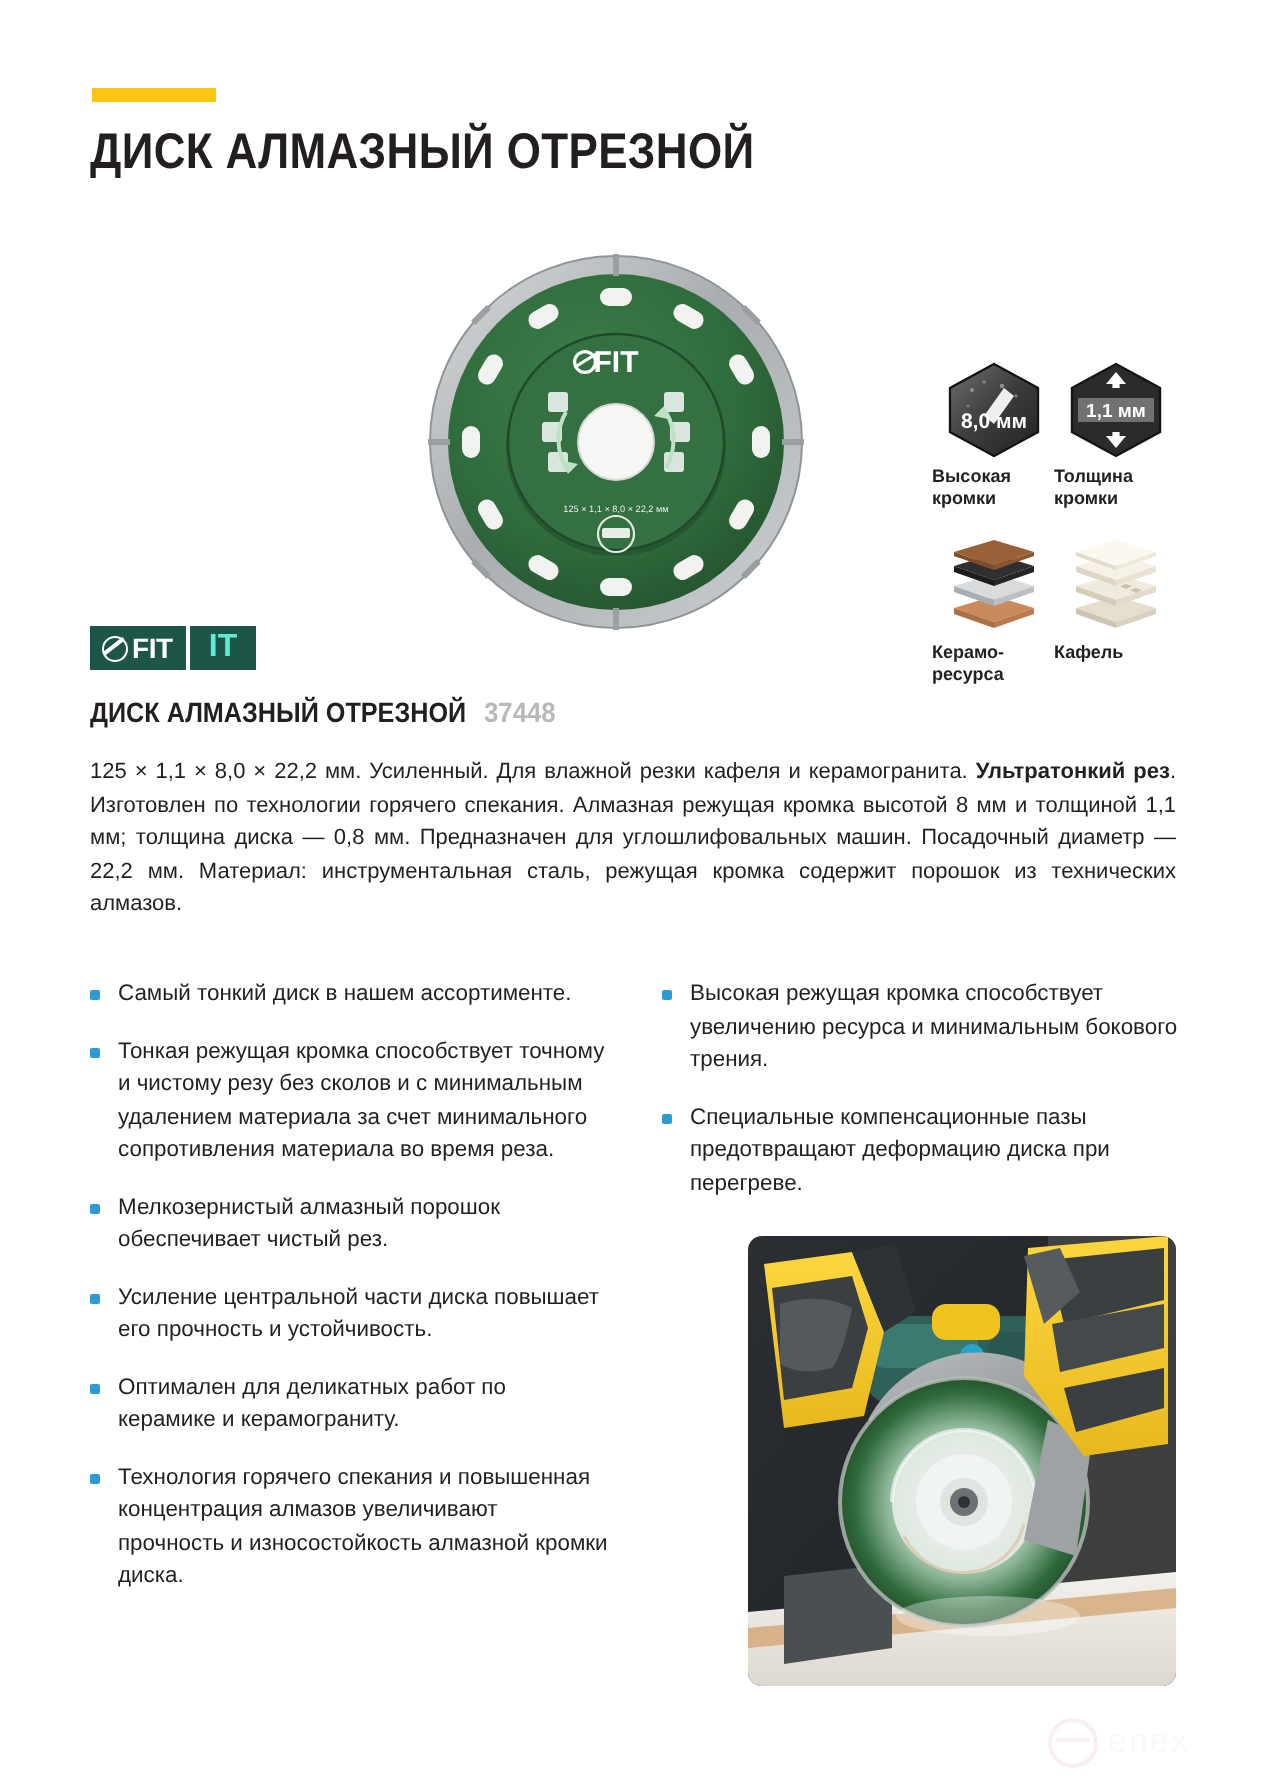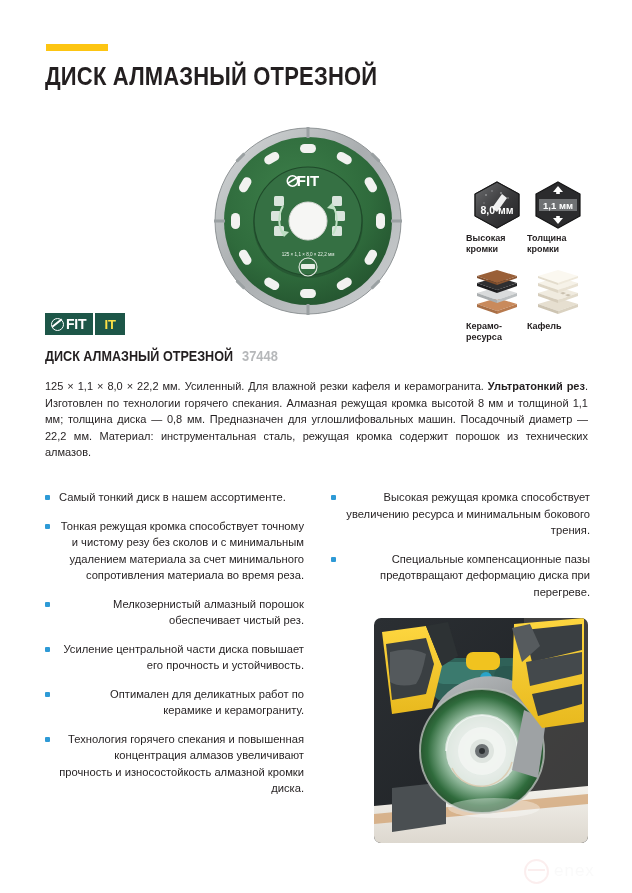--- a/index.html
+++ b/index.html
@@ -114,22 +114,22 @@
     transform: rotate(-38deg);
   }
   .brand-sep {
     width: 2px;
     background: #ffffff;
   }
   .brand-it {
     display: flex;
     align-items: center;
     padding: 0 9px;
-    color: #fde047;
-    font-size: 13px;
+    color: #5eead4;
+    font-size: 16px;
     font-weight: 700;
   }
 
   
   .product-row {
     position: absolute;
     left: 45px;
     top: 348px;
     display: flex;
     align-items: baseline;
@@ -170,21 +170,20 @@
     left: 45px;
     top: 489px;
     width: 545px;
     display: flex;
     gap: 27px;
   }
   .bullet-col { width: 259px; }
   .bullet-item {
     display: flex;
     margin-bottom: 12px;
-    text-align: right;
   }
   .bullet-dot {
     width: 5px;
     height: 5px;
     background: #2e9ad6;
     border-radius: 1px;
     margin-top: 6px;
     margin-right: 9px;
     flex: 0 0 auto;
   }

